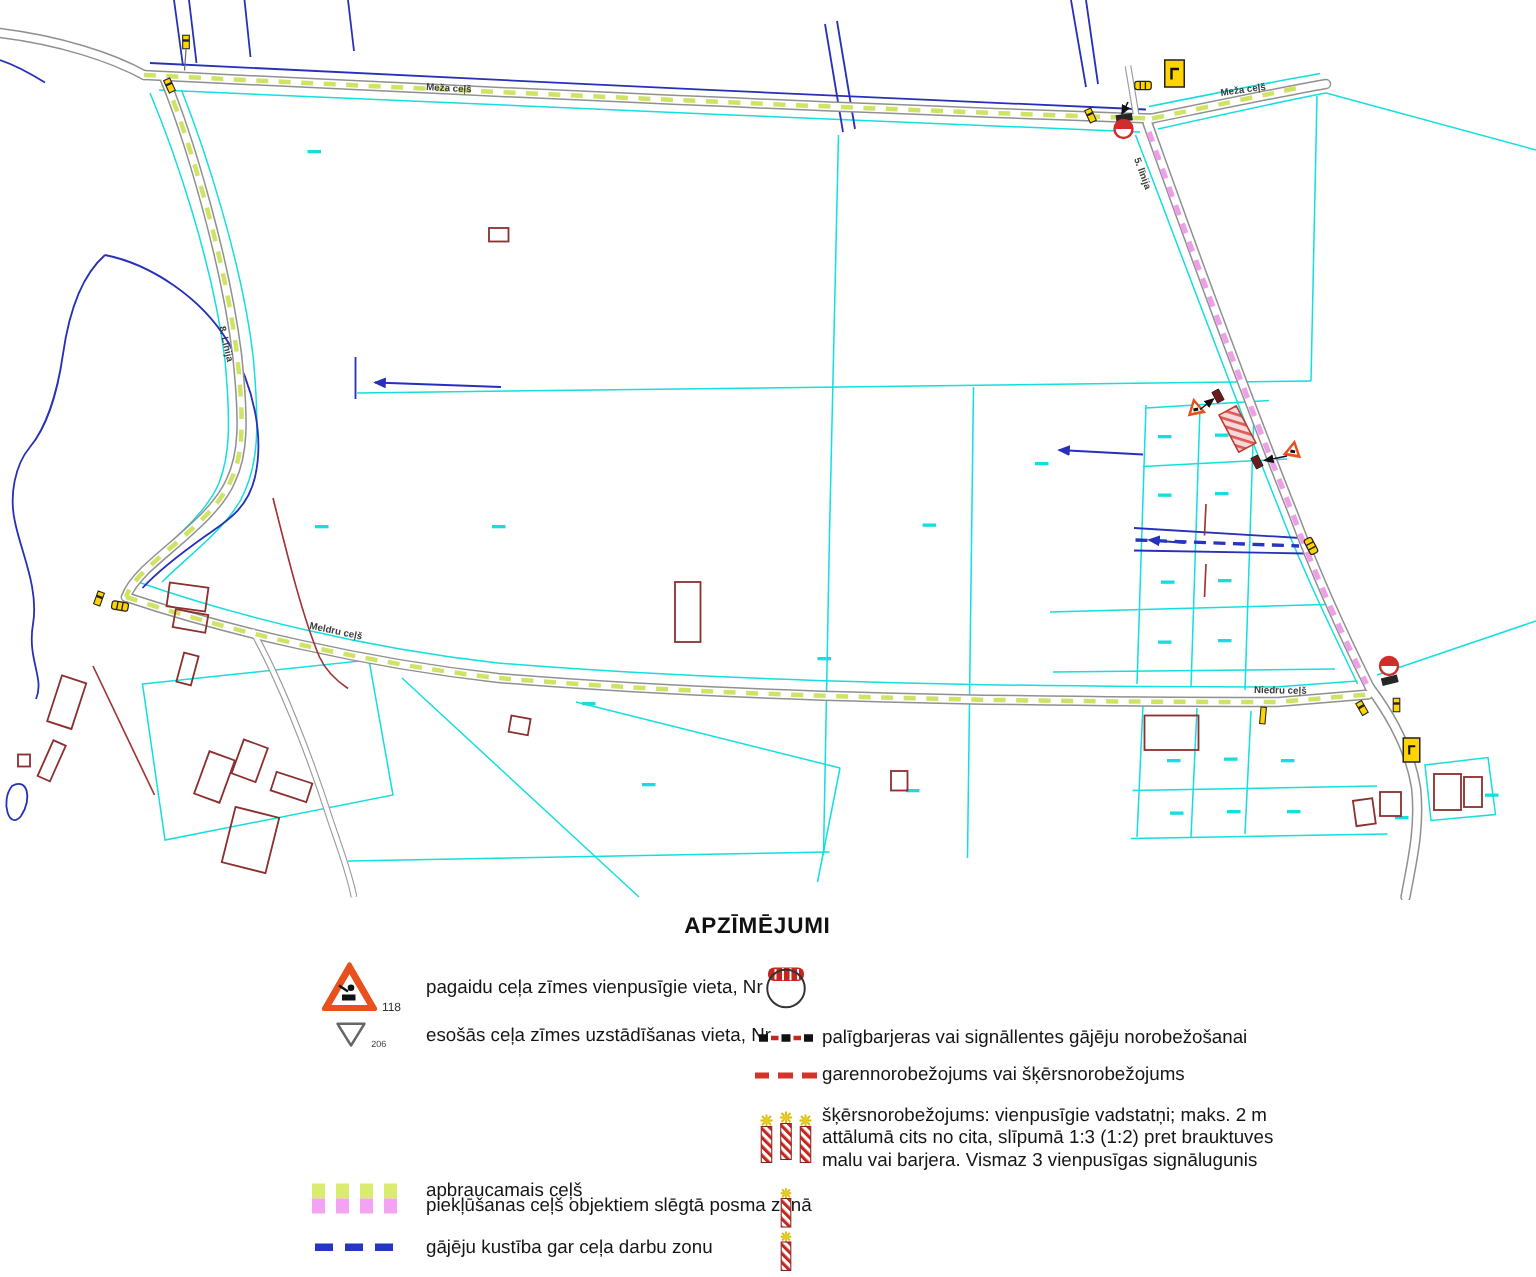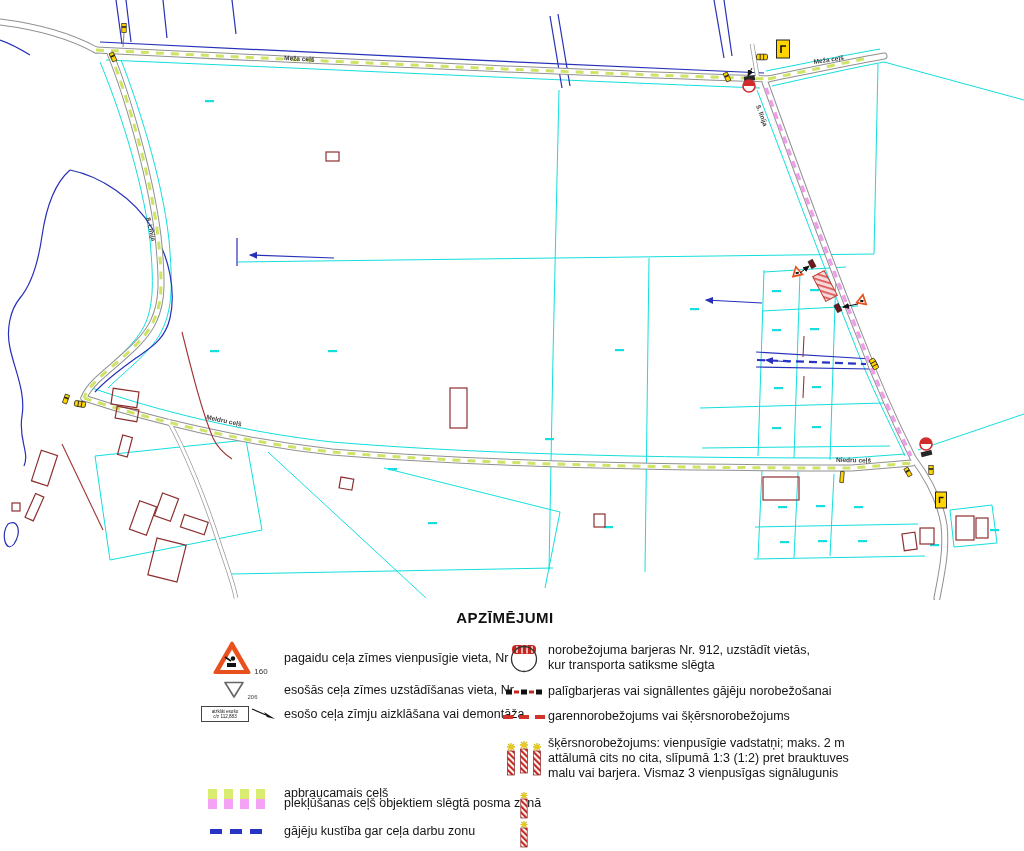--- a/index.html
+++ b/index.html
@@ -313,46 +313,35 @@
 
   <div class="lrow" style="left:196px;top:40px;">
     <div class="licon" style="width:88px;">
       <svg width="40" height="36">
             <path d="M20,3 L37,32.5 L3,32.5 Z" fill="#e8511d" stroke="#e8511d" stroke-width="3" stroke-linejoin="round"></path>
             <path d="M20,9.5 L32,30 L8,30 Z" fill="#fff"></path>
             <rect x="15" y="23" width="9" height="4" fill="#111"></rect>
             <circle cx="21" cy="18.5" r="2.2" fill="#111"></circle>
             <path d="M19,21 L13,17" stroke="#111" stroke-width="1.6"></path>
           </svg>
-      <span class="subnum">160</span>
+      <span class="subnum">118</span>
     </div>
     <div class="ltext">pagaidu ceļa zīmes vienpusīgie vieta, Nr</div>
   </div>
 
   <div class="lrow" style="left:196px;top:80px;">
     <div class="licon" style="width:88px;">
       <svg width="24" height="20">
             <path d="M3,2.5 L21,2.5 L12,17 Z" fill="#fff" stroke="#666" stroke-width="1.6" stroke-linejoin="round"></path>
           </svg>
       <span class="subnum2">206</span>
     </div>
     <div class="ltext">esošās ceļa zīmes uzstādīšanas vieta, Nr</div>
   </div>
 
-  <div class="lrow" style="left:196px;top:106px;">
-    <div class="licon" style="width:88px;gap:2px;">
-      <div class="covbox">aizklāt esošo
-c/z 112,883</div>
-      <svg width="28" height="16">
-            <path d="M1,3 L15,9" stroke="#111" stroke-width="1.2" fill="none"></path>
-            <path d="M24,13 L13,6 L16,11 Z" fill="#111"></path>
-          </svg>
-    </div>
-    <div class="ltext">esošo ceļa zīmju aizklāšana vai demontāža</div>
-  </div>
 
 
   <div class="lrow" style="left:196px;top:186px;">
     <div class="licon" style="width:88px;">
           <div class="bar-detour"></div>
         </div>
     <div class="ltext">apbraucamais ceļš</div>
   </div>
 
   <div class="lrow" style="left:196px;top:196px;">
@@ -373,22 +362,20 @@
     <div class="licon" style="width:48px;">
       <svg width="32" height="32">
             <rect x="4" y="3" width="24" height="9" rx="4" fill="#c4271f"></rect>
             <line x1="9" y1="4" x2="9" y2="11" stroke="#fff" stroke-width="1.3"></line>
             <line x1="14" y1="3.5" x2="14" y2="11.5" stroke="#fff" stroke-width="1.3"></line>
             <line x1="19" y1="3.5" x2="19" y2="11.5" stroke="#fff" stroke-width="1.3"></line>
             <line x1="24" y1="4" x2="24" y2="11" stroke="#fff" stroke-width="1.3"></line>
             <circle cx="16" cy="17" r="12.5" fill="none" stroke="#333" stroke-width="1.3"></circle>
           </svg>
     </div>
-    <div class="ltext">norobežojuma barjeras Nr. 912, uzstādīt vietās,
-kur transporta satiksme slēgta</div>
   </div>
 
   <div class="lrow" style="left:500px;top:109px;">
     <div class="licon" style="width:48px;">
           <div class="bar-reddash"></div>
         </div>
     <div class="ltext">garennorobežojums vai šķērsnorobežojums</div>
   </div>
 
   <div class="lrow" style="left:500px;top:84px;">

